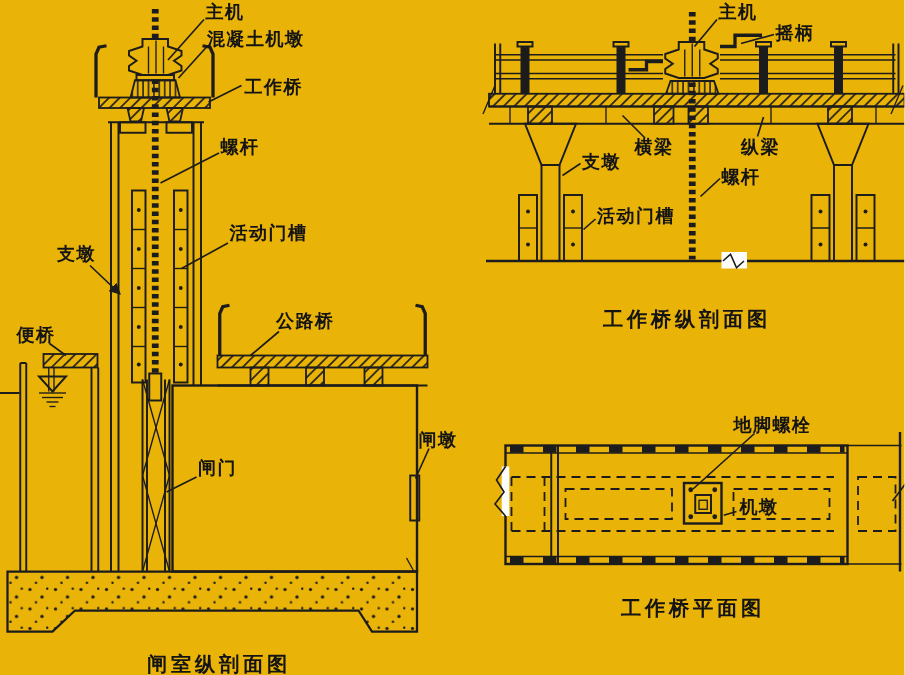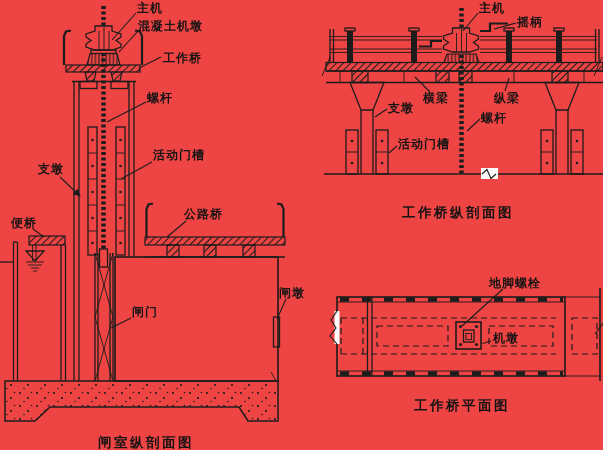--- a/index.html
+++ b/index.html
@@ -1,16 +1,16 @@
 <!DOCTYPE html>
 <html><head>
 <meta charset="utf-8">
 <style>
   html,body{margin:0;padding:0;background:#ffffff;}
-  .sheet{position:relative;width:603px;height:450px;background:#ef4444;overflow:hidden;}
+  .sheet{position:relative;width:603px;height:450px;background:#eab308;overflow:hidden;}
   svg{display:block;}
   .ln {fill:none;stroke:#1c1c1c;stroke-width:1.3px;}
   .lnw{fill:none;stroke:#1c1c1c;stroke-width:1.6px;}
   .lnt{fill:none;stroke:#1c1c1c;stroke-width:0.9px;}
   .lnr{fill:none;stroke:#1c1c1c;stroke-width:2.2px;}
   .rod{fill:none;stroke:#1c1c1c;stroke-width:4.5px;stroke-dasharray:3 2.5;}
   .dash{fill:none;stroke:#1c1c1c;stroke-width:1.2px;stroke-dasharray:6 4;}
   .tie{fill:none;stroke:#1c1c1c;stroke-width:4.5px;stroke-dasharray:9 13;}
   .ink{fill:#1c1c1c;stroke:none;}
   .wh{fill:#fdfdfb;stroke:none;}

